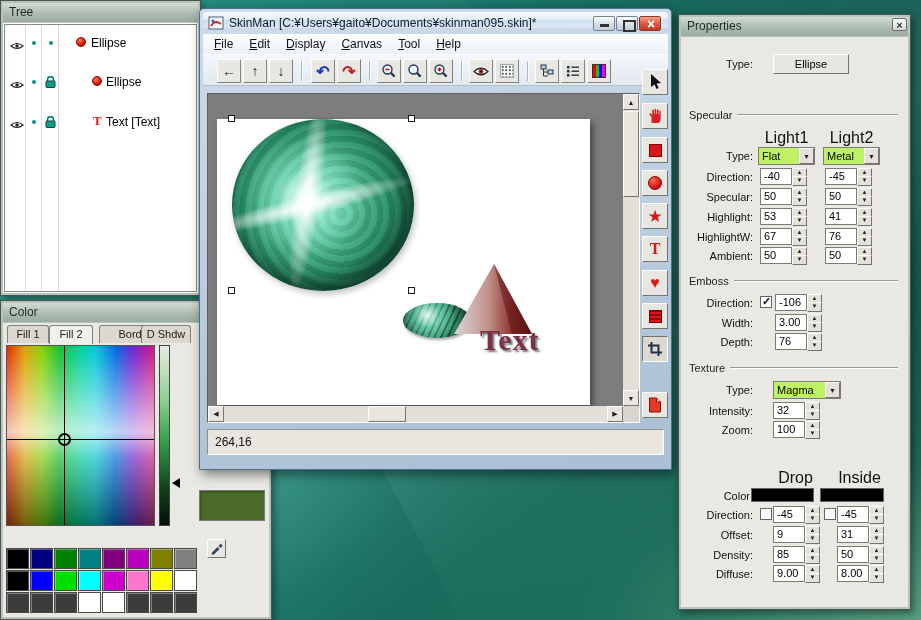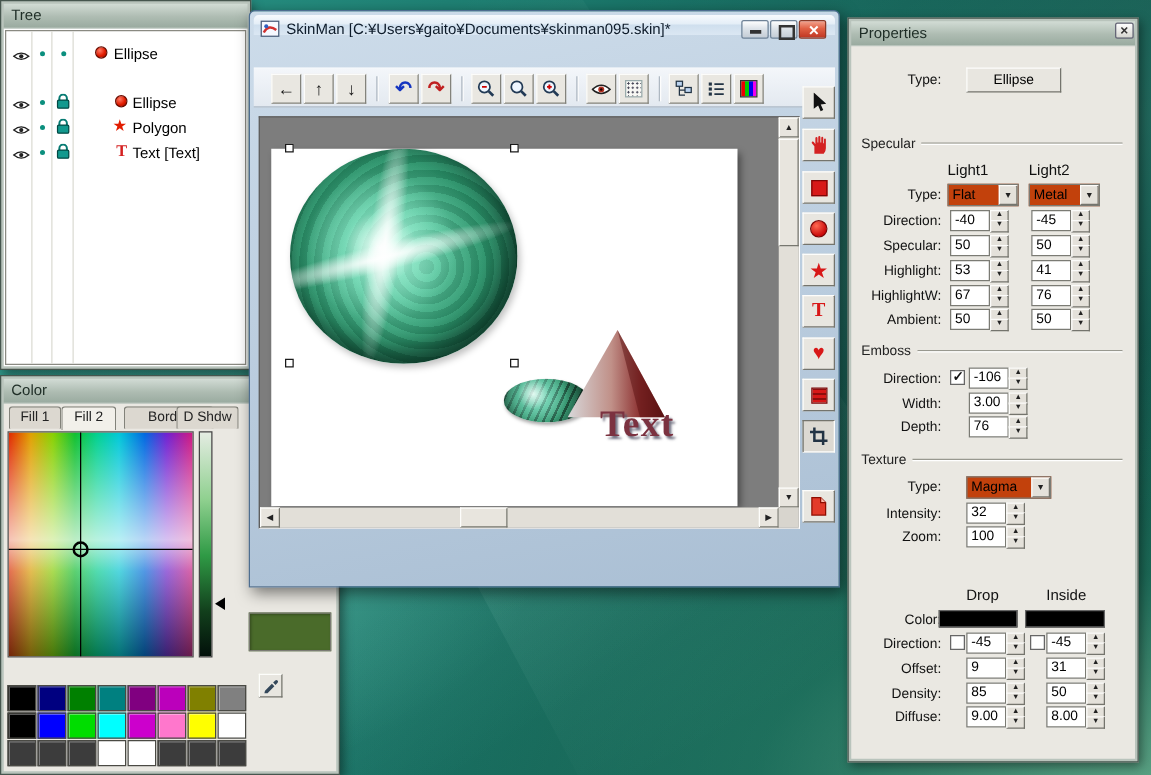--- a/index.html
+++ b/index.html
@@ -104,28 +104,28 @@
 .ti-star::after{content:"★"}
 .ti-t{color:#d81818;font-weight:bold;font-size:16px;font-family:"Liberation Serif",serif}
 .ti-t::after{content:"T"}
 .ti-heart{color:#d81818;font-size:16px;line-height:16px}
 .ti-heart::after{content:"♥"}
 .ti-tex{width:13px;height:13px;background:repeating-linear-gradient(0deg,#d81818 0 2px,#8e0c0c 2px 4px);border:1px solid #7c0606}
 
 .plab{font-size:11px;color:#111;text-align:right;width:70px;left:2px;white-space:nowrap}
 .sect{left:8px;right:10px;height:13px;display:flex;align-items:center;gap:5px;font-size:11px;color:#222}
 .sect .line{flex:1;height:2px;border-top:1px solid #98988f;border-bottom:1px solid #fff}
-.chead{font-size:12px;color:#111;}
+.chead{font-size:16px;color:#111;text-align:center}
 .spin{width:45px;height:17px}
 .fv{position:absolute;left:0;top:0;width:32px;height:17px;background:#fff;border:1px solid #7b7b74;font-size:11px;line-height:15px;padding-left:3px}
 .ud{position:absolute;left:32px;top:0;width:13px;height:17px}
 .ud::before,.ud::after{position:absolute;left:0;width:13px;height:8px;background:#e4e1da;border:1px solid;border-color:#fcfcfa #74746d #74746d #fcfcfa;font-size:6px;line-height:7px;text-align:center;color:#222}
 .ud::before{content:"▲";top:0}
 .ud::after{content:"▼";top:8px}
-.combo{height:18px;background:#c2410c;border:1px solid #7b7b74}
+.combo{height:18px;background:#bef264;border:1px solid #7b7b74}
 .cv{position:absolute;left:3px;top:1px;font-size:11px;line-height:15px;white-space:nowrap}
 .cbtn{position:absolute;right:0;top:0;width:15px;height:16px;background:#e4e1da;border:1px solid;border-color:#fcfcfa #74746d #74746d #fcfcfa;text-align:center;font-size:7px;line-height:15px;color:#222}
 .cbtn::after{content:"▼"}
 .chk{width:12px;height:12px;background:#fff;border:1px solid #666}
 .chk.on::after{content:"✓";position:absolute;left:1px;top:-2px;font-size:11px;font-weight:bold;color:#111}
 .pbtn{background:#e8e6e0;border:1px solid;border-color:#fdfdfb #74746d #74746d #fdfdfb;font-size:11px;text-align:center}
 .shadow-swatch{height:14px;border:1px solid #666}
 </style>
 </head>
 <body>
@@ -164,33 +164,20 @@
             </svg></span>
         <span class="dot a" style="left:27px"></span>
         <span class="lock a"><svg width="11" height="13" viewBox="0 0 11 13">
               <path d="M2.5 5 V3.6 A3 3 0 0 1 8.5 3.6 V5" fill="none" stroke="#067a72" stroke-width="1.6"></path>
               <rect x="1" y="5" width="9" height="6.5" rx="1" fill="#12998e" stroke="#024a44"></rect>
             </svg></span>
         <span class="tic-ell a" style="left:87px"></span>
         <span class="tlab a" style="left:101px">Ellipse</span>
       </div>
 
-      <div class="trow a" style="top:67px">
-        <span class="eye a"><svg width="14" height="10" viewBox="0 0 14 10">
-              <path d="M1 5 Q7 0 13 5 Q7 10 1 5 Z" fill="none" stroke="#222" stroke-width="1.1"></path>
-              <circle cx="7" cy="5" r="1.7" fill="#222"></circle>
-            </svg></span>
-        <span class="dot a" style="left:27px"></span>
-        <span class="lock a"><svg width="11" height="13" viewBox="0 0 11 13">
-              <path d="M2.5 5 V3.6 A3 3 0 0 1 8.5 3.6 V5" fill="none" stroke="#067a72" stroke-width="1.6"></path>
-              <rect x="1" y="5" width="9" height="6.5" rx="1" fill="#12998e" stroke="#024a44"></rect>
-            </svg></span>
-        <span class="tic-star a" style="left:85px"></span>
-        <span class="tlab a" style="left:101px">Polygon</span>
-      </div>
 
       <div class="trow a" style="top:87px">
         <span class="eye a"><svg width="14" height="10" viewBox="0 0 14 10">
               <path d="M1 5 Q7 0 13 5 Q7 10 1 5 Z" fill="none" stroke="#222" stroke-width="1.1"></path>
               <circle cx="7" cy="5" r="1.7" fill="#222"></circle>
             </svg></span>
         <span class="dot a" style="left:27px"></span>
         <span class="lock a"><svg width="11" height="13" viewBox="0 0 11 13">
               <path d="M2.5 5 V3.6 A3 3 0 0 1 8.5 3.6 V5" fill="none" stroke="#067a72" stroke-width="1.6"></path>
               <rect x="1" y="5" width="9" height="6.5" rx="1" fill="#12998e" stroke="#024a44"></rect>
@@ -264,20 +251,28 @@
           <rect x="1" y="2" width="14" height="12" fill="#f6f8ff" stroke="#4a5d7a"></rect>
           <path d="M3 11 Q7 4 13 9" stroke="#d03030" fill="none" stroke-width="2"></path>
           <circle cx="5" cy="6" r="1.6" fill="#2f5fc0"></circle>
         </svg></span>
     <span class="mw-title-text">SkinMan [C:¥Users¥gaito¥Documents¥skinman095.skin]*</span>
     <span class="wbtn wb-min a" style="right:53px"></span>
     <span class="wbtn wb-max a" style="right:30px"></span>
     <span class="wbtn close wb-close a" style="right:7px"></span>
   </div>
 
+  <div class="mw-menu a">
+    <span class="mitem">File</span>
+    <span class="mitem">Edit</span>
+    <span class="mitem">Display</span>
+    <span class="mitem">Canvas</span>
+    <span class="mitem">Tool</span>
+    <span class="mitem">Help</span>
+  </div>
 
   <div class="mw-toolbar a">
     <span class="tbtn g-back a" style="left:14px"></span>
     <span class="tbtn g-up a" style="left:40px"></span>
     <span class="tbtn g-down a" style="left:66px"></span>
     <span class="tsep a" style="left:98px"></span>
     <span class="tbtn g-undo a" style="left:108px"></span>
     <span class="tbtn g-redo a" style="left:134px"></span>
     <span class="tsep a" style="left:166px"></span>
     <span class="tbtn a" style="left:174px">
@@ -407,20 +402,23 @@
         <path d="M4.5 1 V11.5 H15 M1 4.5 H11.5 V15" stroke="#223344" stroke-width="2" fill="none"></path>
       </svg>
     </span>
   <span class="tool a" style="top:383px">
       <svg width="14" height="16" viewBox="0 0 14 16">
         <path d="M1.5 1 H8.5 L12.5 5 V15 H1.5 Z" fill="#e23a2a" stroke="#8e0c00"></path>
         <path d="M8.5 1 L8.5 5 H12.5" fill="#ffb8a8" stroke="#8e0c00"></path>
       </svg>
     </span>
 
+  <div class="mw-status a">
+    <span>264,16</span>
+  </div>
 </div>
 
 <div class="toolwin" style="left:678px;top:14px;width:233px;height:596px;z-index:30">
   <div class="tw-title">
     <span>Properties</span>
   </div>
   <span class="tw-close a"></span>
   <div class="tw-body">
 
     <span class="plab a" style="top:21px">Type:</span>

